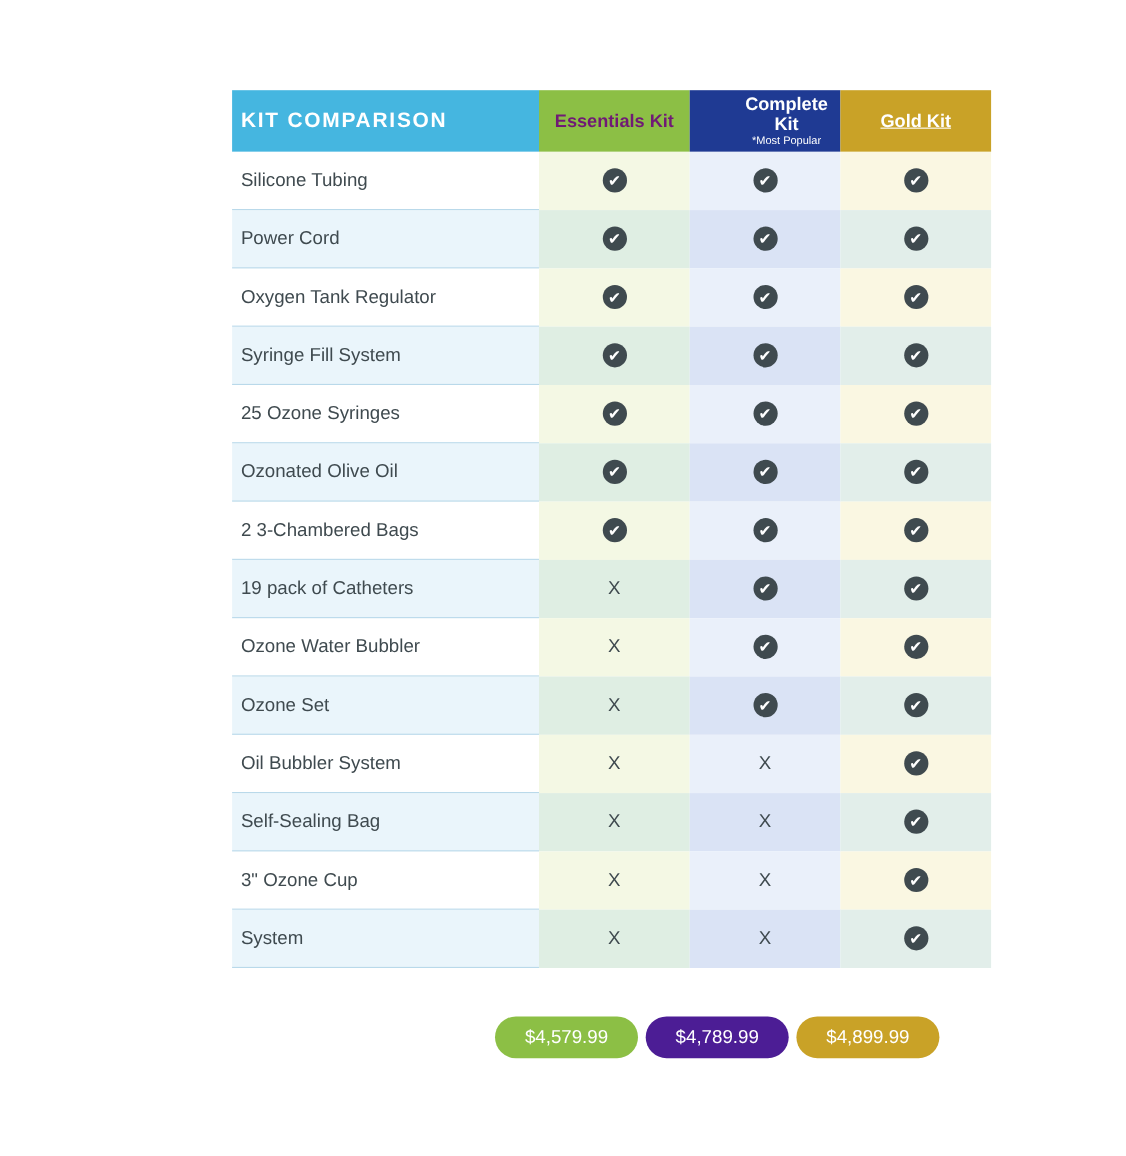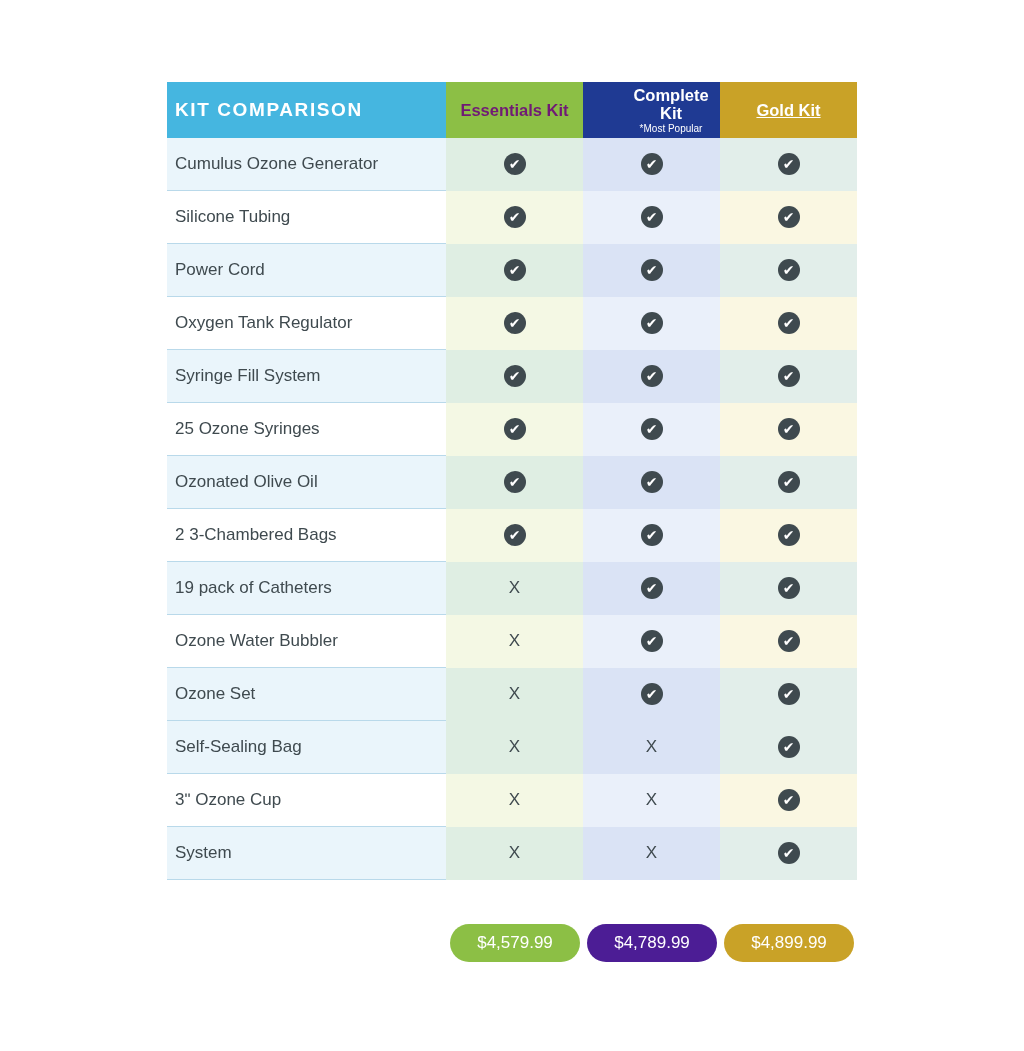--- a/index.html
+++ b/index.html
@@ -23,20 +23,21 @@
     position: absolute;
     left: 167px;
     top: 82px;
     width: 690px;
   }
 
   table.kit-table {
     border-collapse: collapse;
     width: 690px;
     table-layout: fixed;
+    margin-left: 44px;
   }
 
   table.kit-table col.c-feature { width: 279px; }
   table.kit-table col.c-kit { width: 137px; }
 
   
   thead th {
     padding: 0;
     margin: 0;
     height: 56px;
@@ -186,26 +187,20 @@
           <th class="head-complete">
             <span>Complete Kit</span>
             <span class="sub">*Most Popular</span>
           </th>
           <th class="head-gold">
             <span>Gold Kit</span>
           </th>
         </tr>
       </thead>
       <tbody id="table-body">
-          <tr class="alt">
-            <td class="feature">Cumulus Ozone Generator</td>
-            <td class="mark col-ess"><span class="check">✔</span></td>
-            <td class="mark col-comp"><span class="check">✔</span></td>
-            <td class="mark col-gold"><span class="check">✔</span></td>
-          </tr>
           <tr>
             <td class="feature">Silicone Tubing</td>
             <td class="mark col-ess"><span class="check">✔</span></td>
             <td class="mark col-comp"><span class="check">✔</span></td>
             <td class="mark col-gold"><span class="check">✔</span></td>
           </tr>
           <tr class="alt">
             <td class="feature">Power Cord</td>
             <td class="mark col-ess"><span class="check">✔</span></td>
             <td class="mark col-comp"><span class="check">✔</span></td>
@@ -250,20 +245,26 @@
           <tr>
             <td class="feature">Ozone Water Bubbler</td>
             <td class="mark col-ess"><span class="xmark">X</span></td>
             <td class="mark col-comp"><span class="check">✔</span></td>
             <td class="mark col-gold"><span class="check">✔</span></td>
           </tr>
           <tr class="alt">
             <td class="feature">Ozone Set</td>
             <td class="mark col-ess"><span class="xmark">X</span></td>
             <td class="mark col-comp"><span class="check">✔</span></td>
+            <td class="mark col-gold"><span class="check">✔</span></td>
+          </tr>
+          <tr>
+            <td class="feature">Oil Bubbler System</td>
+            <td class="mark col-ess"><span class="xmark">X</span></td>
+            <td class="mark col-comp"><span class="xmark">X</span></td>
             <td class="mark col-gold"><span class="check">✔</span></td>
           </tr>
           <tr class="alt">
             <td class="feature">Self-Sealing Bag</td>
             <td class="mark col-ess"><span class="xmark">X</span></td>
             <td class="mark col-comp"><span class="xmark">X</span></td>
             <td class="mark col-gold"><span class="check">✔</span></td>
           </tr>
           <tr>
             <td class="feature">3ʺ Ozone Cup</td>

